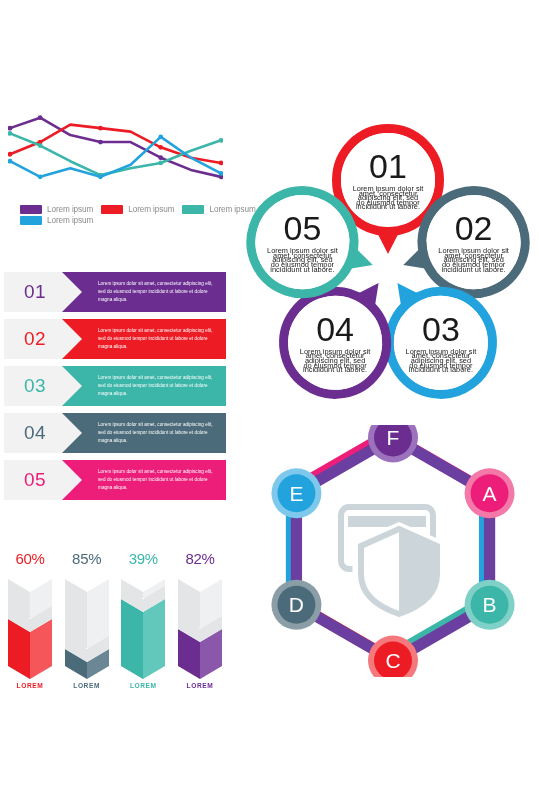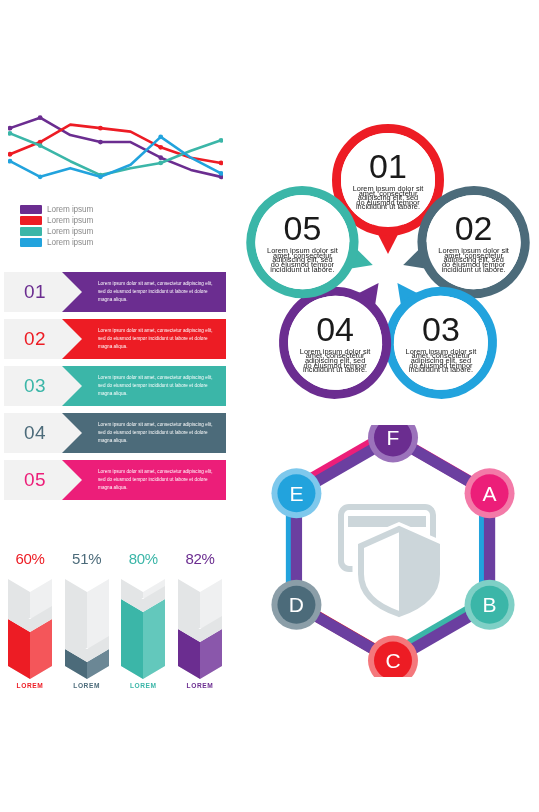--- a/index.html
+++ b/index.html
@@ -12,21 +12,21 @@
   }
   .stage{position:absolute;left:0;top:0;width:539px;height:812px;}
   .abs{position:absolute;}
 
   
   #line-chart{left:8px;top:105px;width:215px;height:95px;}
   #line-chart svg{display:block;}
 
   
   #chart-legend{left:20px;top:205px;width:195px;
-    display:grid;grid-template-columns:1fr;grid-gap:2px 8px;}
+    display:grid;grid-template-columns:1fr 1fr 1fr;grid-gap:2px 8px;}
   .leg-item{display:flex;align-items:center;gap:5px;}
   .leg-swatch{width:22px;height:9px;border-radius:1px;flex:none;}
   .leg-text{font-size:8.2px;color:#8b8b8b;white-space:nowrap;letter-spacing:-.1px;}
 
   
   #banner-list{left:4px;top:272px;width:222px;}
   .banner{position:relative;height:40px;margin-bottom:7px;}
   .banner-body{
     position:absolute;left:44px;top:0;right:0;height:40px;
     display:flex;align-items:center;
@@ -160,42 +160,42 @@
                 <rect x="0" y="40" width="22" height="60" fill="#ed1c24"></rect>
                 <rect x="22" y="40" width="22" height="60" fill="#f4565a"></rect>
                 <path d="M0,40 L22,53 L44,40 L44,39 L0,39 Z" fill="#ffffff"></path>
                 <path d="M0,27 L22,40 L44,27 L44,40 L22,53 L0,40 Z" fill="#e3e5e6"></path>
               </g>
             </g>
           </svg></div>
         <div class="pbar-label" style="color: rgb(237, 28, 36);">LOREM</div>
       </div>
       <div class="pbar">
-        <div class="pbar-value" style="color: rgb(76, 107, 122);">51%</div>
+        <div class="pbar-value" style="color: rgb(76, 107, 122);">85%</div>
         <div class="pbar-tube"><svg width="44" height="100" viewBox="0 0 44 100">
             <defs>
               <clipPath id="pb1-clip">
                 <path d="M0,0 L22,13 L44,0 L44,87 L22,100 L0,87 Z"></path>
               </clipPath>
             </defs>
             <g clip-path="url(#pb1-clip)">
               <rect x="0" y="0" width="22" height="100" fill="#e3e5e6"></rect>
               <rect x="22" y="0" width="22" height="100" fill="#eff0f1"></rect>
               <g>
                 <rect x="0" y="70" width="22" height="30" fill="#4c6b7a"></rect>
                 <rect x="22" y="70" width="22" height="30" fill="#6b8795"></rect>
                 <path d="M0,70 L22,83 L44,70 L44,69 L0,69 Z" fill="#ffffff"></path>
                 <path d="M0,57 L22,70 L44,57 L44,70 L22,83 L0,70 Z" fill="#e3e5e6"></path>
               </g>
             </g>
           </svg></div>
         <div class="pbar-label" style="color: rgb(76, 107, 122);">LOREM</div>
       </div>
       <div class="pbar">
-        <div class="pbar-value" style="color: rgb(59, 182, 168);">80%</div>
+        <div class="pbar-value" style="color: rgb(59, 182, 168);">39%</div>
         <div class="pbar-tube"><svg width="44" height="100" viewBox="0 0 44 100">
             <defs>
               <clipPath id="pb2-clip">
                 <path d="M0,0 L22,13 L44,0 L44,87 L22,100 L0,87 Z"></path>
               </clipPath>
             </defs>
             <g clip-path="url(#pb2-clip)">
               <rect x="0" y="0" width="22" height="100" fill="#e3e5e6"></rect>
               <rect x="22" y="0" width="22" height="100" fill="#eff0f1"></rect>
               <g>

